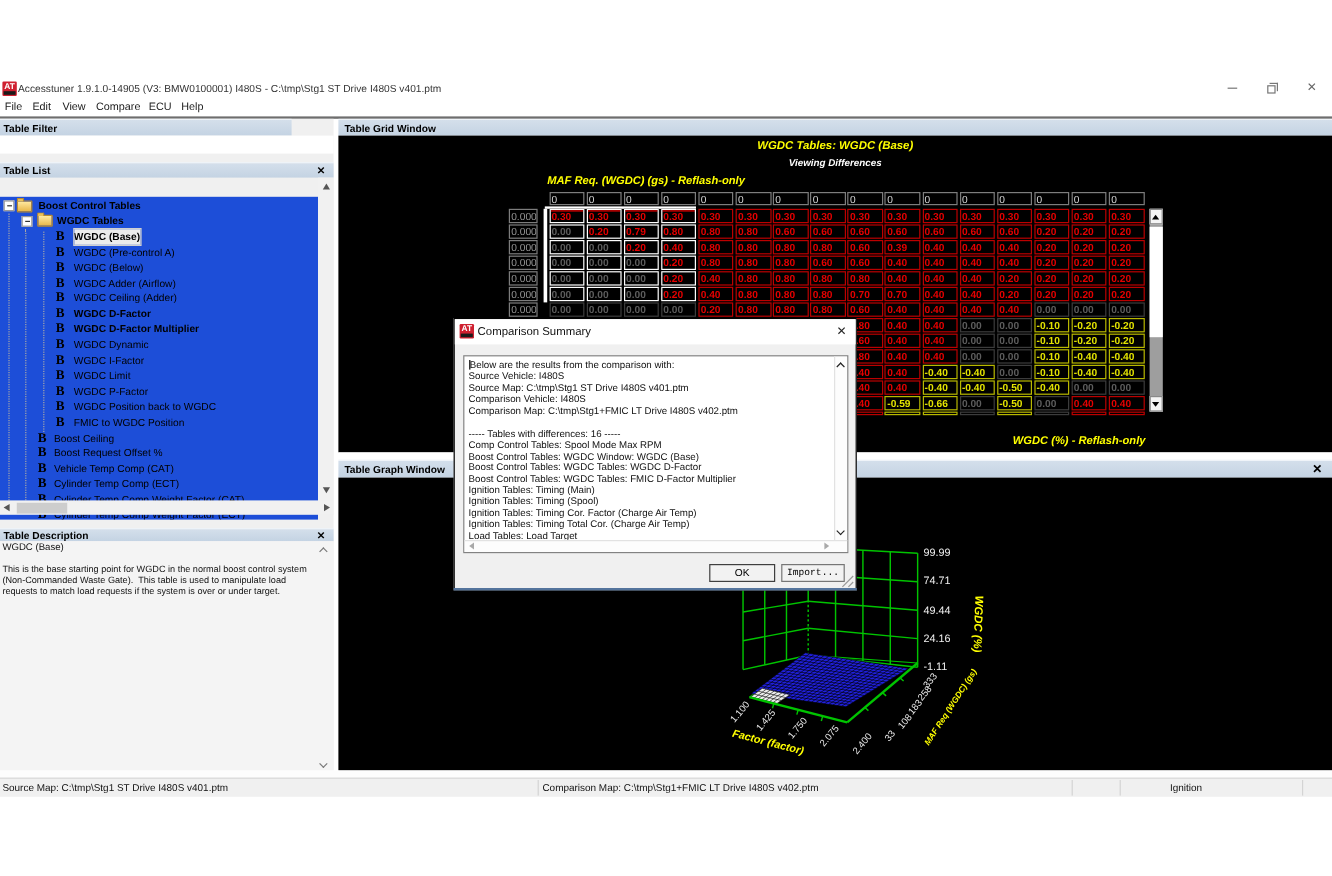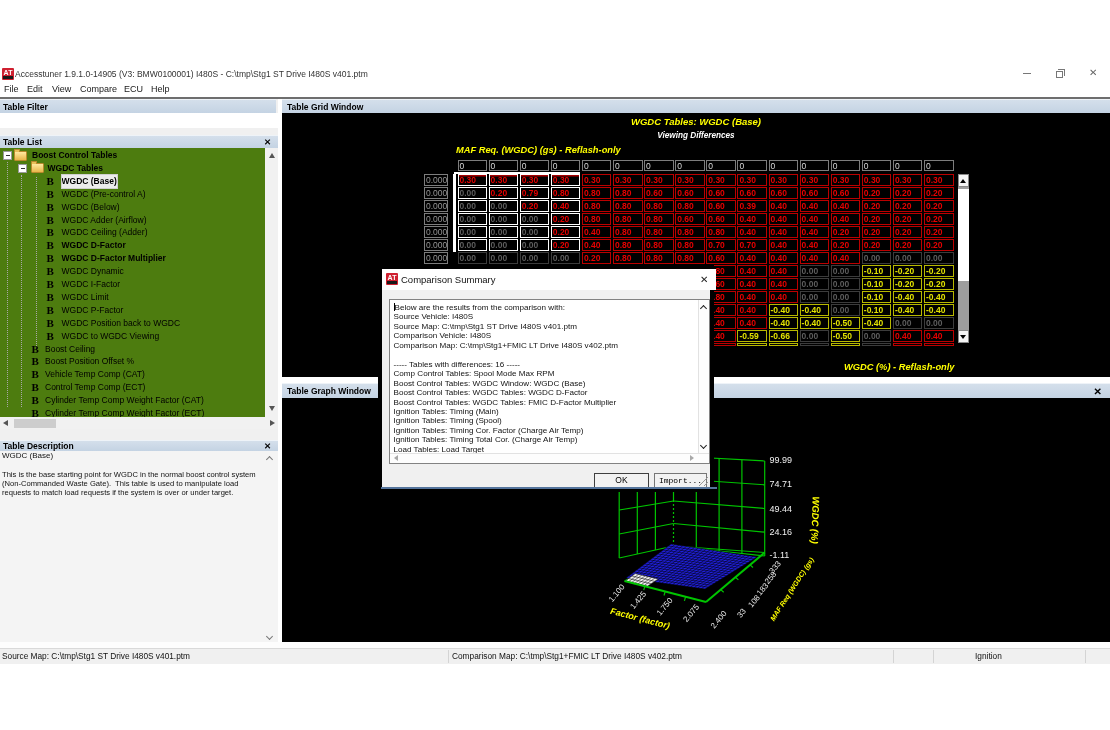--- a/index.html
+++ b/index.html
@@ -34,29 +34,29 @@
 <div class="abs" style="left:1058px;top:69px;width:7px;height:7px;border-top:1px solid #777;border-right:1px solid #777"></div>
 <div class="abs" style="left:1089px;top:67px;font-size:10px;color:#666">✕</div>
 <div class="abs" style="left:4px;top:82px;height:15px;line-height:15px;font-size:9px;color:#1a1a1a">File</div>
 <div class="abs" style="left:27px;top:82px;height:15px;line-height:15px;font-size:9px;color:#1a1a1a">Edit</div>
 <div class="abs" style="left:52px;top:82px;height:15px;line-height:15px;font-size:9px;color:#1a1a1a">View</div>
 <div class="abs" style="left:80px;top:82px;height:15px;line-height:15px;font-size:9px;color:#1a1a1a">Compare</div>
 <div class="abs" style="left:124px;top:82px;height:15px;line-height:15px;font-size:9px;color:#1a1a1a">ECU</div>
 <div class="abs" style="left:151px;top:82px;height:15px;line-height:15px;font-size:9px;color:#1a1a1a">Help</div>
 <div class="abs" style="left:0;top:97px;width:1110px;height:1.5px;background:#6e6e6e"></div>
 <div class="abs" style="left:0;top:98.5px;width:278px;height:543.5px;background:#f0f0f0"></div>
-<div class="hdr" style="left:0;top:99px;width:276px;height:14px">
+<div class="hdr" style="left:0;top:99px;width:243px;height:14px">
     <span>Table Filter</span>
   </div>
 <div class="abs" style="left:0;top:113px;width:278px;height:15px;background:#fff"></div>
 <div class="hdr" style="left:0;top:135px;width:278px;height:13px">
     <span>Table List</span>
     <span class="hx" style="left:auto">✕</span>
   </div>
-<div class="abs" style="left:0;top:148px;width:265px;height:269px;background:#4d7c0f;overflow:hidden">
+<div class="abs" style="left:0;top:164px;width:265px;height:269px;background:#1d4ed8;overflow:hidden">
     <div style="position:absolute;left:0;top:-148px;width:265px;height:430px">
       <div class="dot" style="left:7px;top:162px;height:245px"></div>
       <div class="dot" style="left:21px;top:175px;height:232px"></div>
       <div class="dot" style="left:36px;top:177px;height:171px"></div>
       <div class="exp" style="left:3px;top:151.0px"></div>
       <div class="fold" style="left:13.5px;top:150.5px">
         <div class="ftab"></div>
       </div>
       <div class="tn tb" style="left:32px;top:149.0px">Boost Control Tables</div>
       <div class="exp" style="left:18px;top:163.9px"></div>
@@ -82,29 +82,29 @@
       <div class="tn" style="left:61.5px;top:265.1px">WGDC Dynamic</div>
       <div class="bico" style="left:46.5px;top:278.0px">B</div>
       <div class="tn" style="left:61.5px;top:278.0px">WGDC I-Factor</div>
       <div class="bico" style="left:46.5px;top:290.9px">B</div>
       <div class="tn" style="left:61.5px;top:290.9px">WGDC Limit</div>
       <div class="bico" style="left:46.5px;top:303.8px">B</div>
       <div class="tn" style="left:61.5px;top:303.8px">WGDC P-Factor</div>
       <div class="bico" style="left:46.5px;top:316.70000000000005px">B</div>
       <div class="tn" style="left:61.5px;top:316.70000000000005px">WGDC Position back to WGDC</div>
       <div class="bico" style="left:46.5px;top:329.6px">B</div>
-      <div class="tn" style="left:61.5px;top:329.6px">WGDC to WGDC Viewing</div>
+      <div class="tn" style="left:61.5px;top:329.6px">FMIC to WGDC Position</div>
       <div class="bico" style="left:31.5px;top:342.5px">B</div>
       <div class="tn" style="left:45px;top:342.5px">Boost Ceiling</div>
       <div class="bico" style="left:31.5px;top:355.4px">B</div>
-      <div class="tn" style="left:45px;top:355.4px">Boost Position Offset %</div>
+      <div class="tn" style="left:45px;top:355.4px">Boost Request Offset %</div>
       <div class="bico" style="left:31.5px;top:368.3px">B</div>
       <div class="tn" style="left:45px;top:368.3px">Vehicle Temp Comp (CAT)</div>
       <div class="bico" style="left:31.5px;top:381.20000000000005px">B</div>
-      <div class="tn" style="left:45px;top:381.20000000000005px">Control Temp Comp (ECT)</div>
+      <div class="tn" style="left:45px;top:381.20000000000005px">Cylinder Temp Comp (ECT)</div>
       <div class="bico" style="left:31.5px;top:394.1px">B</div>
       <div class="tn" style="left:45px;top:394.1px">Cylinder Temp Comp Weight Factor (CAT)</div>
       <div class="bico" style="left:31.5px;top:407.0px">B</div>
       <div class="tn" style="left:45px;top:407.0px">Cylinder Temp Comp Weight Factor (ECT)</div>
     </div>
   </div>
 <div class="abs" style="left:265px;top:148px;width:13px;height:269px;background:#f1f1f1"></div>
 <div class="tri" style="left:269px;top:153px;border-left:3.5px solid transparent;border-right:3.5px solid transparent;border-bottom:5px solid #555"></div>
 <div class="tri" style="left:269px;top:406px;border-left:3.5px solid transparent;border-right:3.5px solid transparent;border-top:5px solid #555"></div>
 <div class="abs" style="left:0;top:417px;width:278px;height:12px;background:#f1f1f1"></div>
@@ -453,21 +453,21 @@
 <div class="abs" style="left:0;top:642px;width:1110px;height:6px;background:#fdfdfd"></div>
 <div class="abs" style="left:0;top:648px;width:1110px;height:15.5px;background:#f0f0f0;border-top:1px solid #d9d9d9">
     <div class="sep" style="left:448px"></div>
     <div class="sep" style="left:893px"></div>
     <div class="sep" style="left:933px"></div>
     <div class="sep" style="left:1085px"></div>
     <div style="position:absolute;left:2px;top:0;height:15px;line-height:15px;font-size:8.3px;color:#111">Source Map: C:\tmp\Stg1 ST Drive I480S v401.ptm</div>
     <div style="position:absolute;left:452px;top:0;height:15px;line-height:15px;font-size:8.3px;color:#111">Comparison Map: C:\tmp\Stg1+FMIC LT Drive I480S v402.ptm</div>
     <div style="position:absolute;left:975px;top:0;height:15px;line-height:15px;font-size:8.3px;color:#111">Ignition</div>
   </div>
-<div class="abs" style="left:378px;top:265px;width:336px;height:227px;background:#f0f0f0;border:4px solid #000000">
+<div class="abs" style="left:378px;top:265px;width:336px;height:227px;background:#f0f0f0;border:1px solid #000000">
     <div class="abs" style="left:0;top:0;width:334px;height:21px;background:#fff"></div>
     <div class="abs" style="left:4px;top:4px;width:12px;height:12px;background:#cf2030;border-radius:1px">
       <div style="font-size:7px;font-weight:bold;color:#fff;text-align:center;line-height:10px">AT</div>
       <div style="position:absolute;left:1px;right:1px;bottom:1px;height:3px;background:#1a1a1a"></div>
     </div>
     <div class="abs" style="left:19px;top:0;height:21px;line-height:21px;font-size:9.5px;color:#111">Comparison Summary</div>
     <div class="abs" style="left:318px;top:0;height:21px;line-height:21px;font-size:10px;color:#222">✕</div>
     <div class="abs" style="left:6.5px;top:29.5px;width:321px;height:165.5px;background:#fff;border:1px solid #828282;overflow:hidden">
       <div style="position:absolute;left:4px;top:3.5px">
         <div class="dline"><span class="caret"></span>Below are the results from the comparison with:</div>

